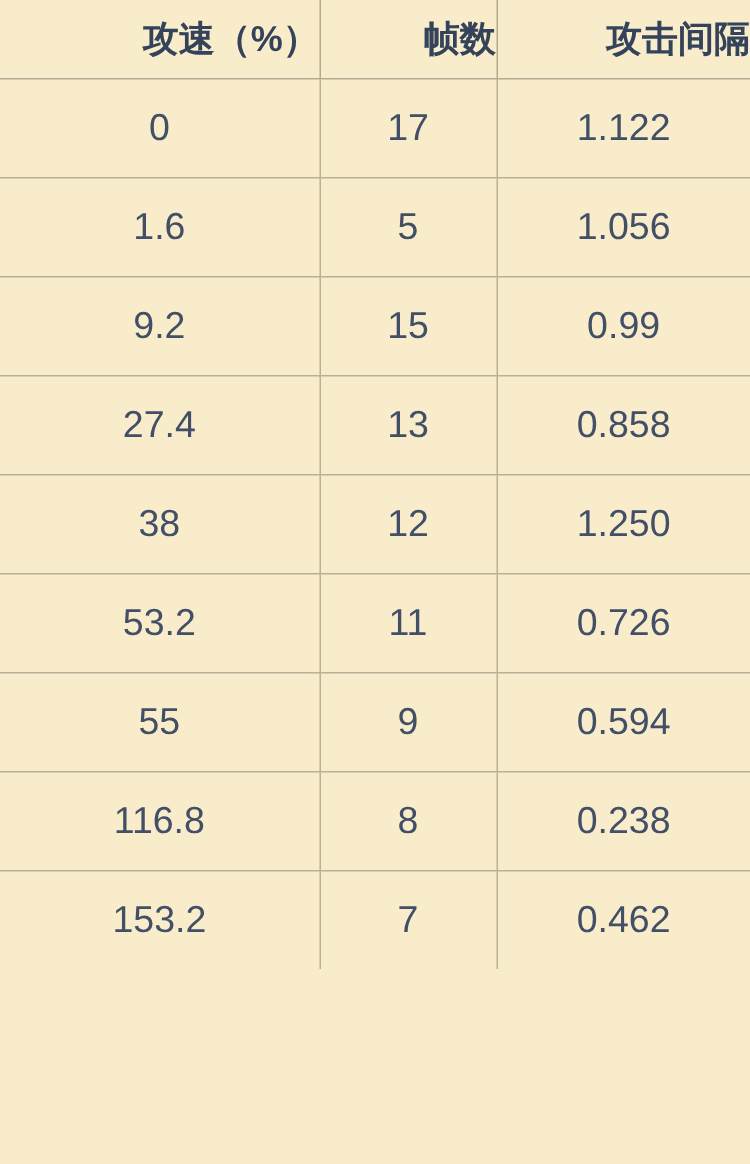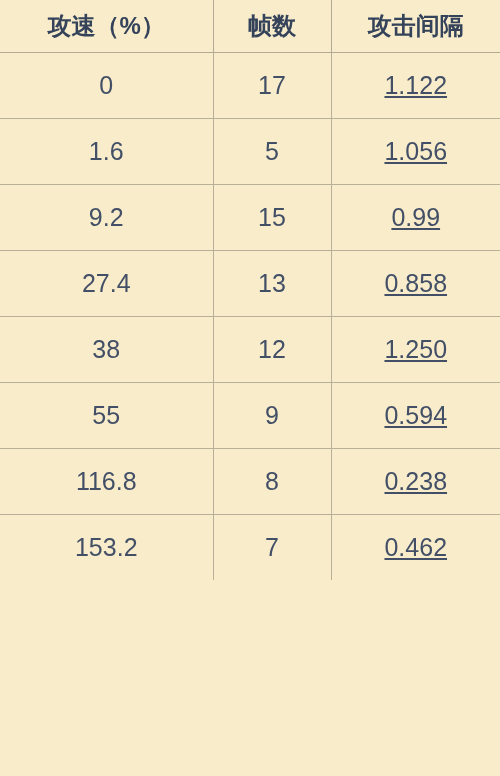--- a/index.html
+++ b/index.html
@@ -28,21 +28,21 @@
     background: #f8ecca;
   }
   table.attack-speed-table col.col-speed    { width: 213px; }
   table.attack-speed-table col.col-frames   { width: 118px; }
   table.attack-speed-table col.col-interval { width: 169px; }
 
   thead th {
     height: 52px;
     padding: 0 0;
     box-sizing: border-box;
-    text-align: center;
+    text-align: right;
     vertical-align: middle;
     font-size: 24px;
     font-weight: bold;
     color: #34425a;
     background: #f8ecca;
     border-bottom: 1px solid #b3aa93;
     border-right: 1px solid #b3aa93;
     letter-spacing: 0px;
     white-space: nowrap;
   }
@@ -55,21 +55,21 @@
     text-align: center;
     vertical-align: middle;
     font-size: 25px;
     font-weight: normal;
     color: #424f66;
     background: #f8ecca;
     border-bottom: 1px solid #b9b09a;
     border-right: 1px solid #b9b09a;
     white-space: nowrap;
   }
-  tbody td.last-col { border-right: none; text-decoration: underline; }
+  tbody td.last-col { border-right: none; }
   tbody tr:last-child td { border-bottom: none; }
 </style>
 </head>
 <body>
 
 <div class="table-wrap">
   <table class="attack-speed-table">
     <colgroup>
       <col class="col-speed">
       <col class="col-frames">
@@ -102,20 +102,25 @@
         <td>27.4</td>
         <td>13</td>
         <td class="last-col">0.858</td>
       </tr>
       <tr>
         <td>38</td>
         <td>12</td>
         <td class="last-col">1.250</td>
       </tr>
       <tr>
+        <td>53.2</td>
+        <td>11</td>
+        <td class="last-col">0.726</td>
+      </tr>
+      <tr>
         <td>55</td>
         <td>9</td>
         <td class="last-col">0.594</td>
       </tr>
       <tr>
         <td>116.8</td>
         <td>8</td>
         <td class="last-col">0.238</td>
       </tr>
       <tr>

